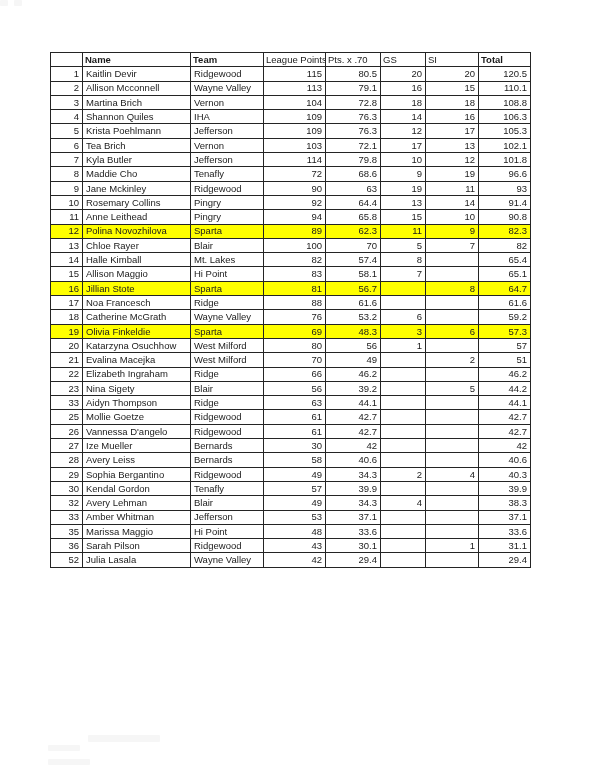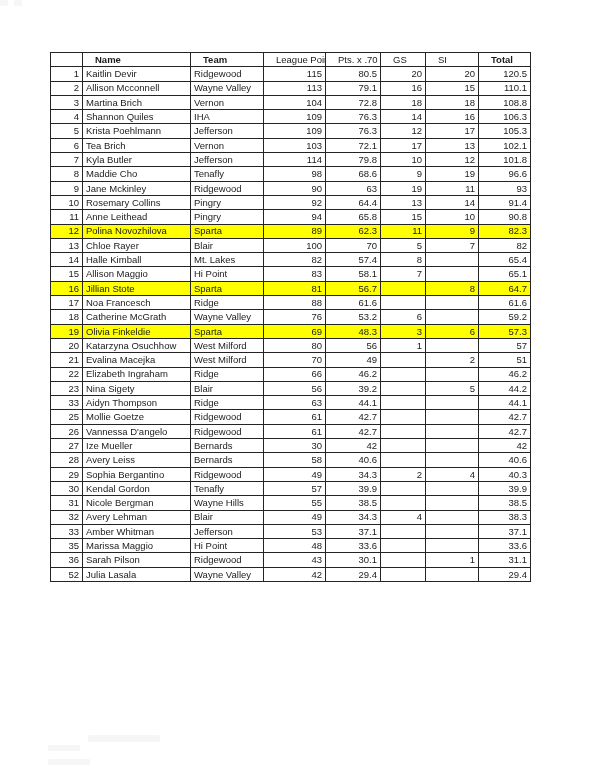--- a/index.html
+++ b/index.html
@@ -32,21 +32,21 @@
     border: 1px solid #242424;
     height: 13.3px;
     padding: 0 2px;
     overflow: hidden;
     white-space: nowrap;
     vertical-align: middle;
   }
   .rankings-table th {
     text-align: left;
     font-weight: normal;
-    padding-left: 12px;
+    padding-left: 2px;
   }
   .rankings-table th.bold {
     font-weight: bold;
   }
   .rankings-table td.num {
     text-align: right;
     padding-right: 3px;
   }
   .rankings-table td.txt {
     text-align: left;
@@ -163,21 +163,21 @@
         <td class="num">114</td>
         <td class="num">79.8</td>
         <td class="num">10</td>
         <td class="num">12</td>
         <td class="num">101.8</td>
       </tr>
       <tr>
         <td class="num">8</td>
         <td class="txt">Maddie Cho</td>
         <td class="txt">Tenafly</td>
-        <td class="num">98</td>
+        <td class="num">72</td>
         <td class="num">68.6</td>
         <td class="num">9</td>
         <td class="num">19</td>
         <td class="num">96.6</td>
       </tr>
       <tr>
         <td class="num">9</td>
         <td class="txt">Jane Mckinley</td>
         <td class="txt">Ridgewood</td>
         <td class="num">90</td>
@@ -390,30 +390,20 @@
         <td class="num">30</td>
         <td class="txt">Kendal Gordon</td>
         <td class="txt">Tenafly</td>
         <td class="num">57</td>
         <td class="num">39.9</td>
         <td class="num"></td>
         <td class="num"></td>
         <td class="num">39.9</td>
       </tr>
       <tr>
-        <td class="num">31</td>
-        <td class="txt">Nicole Bergman</td>
-        <td class="txt">Wayne Hills</td>
-        <td class="num">55</td>
-        <td class="num">38.5</td>
-        <td class="num"></td>
-        <td class="num"></td>
-        <td class="num">38.5</td>
-      </tr>
-      <tr>
         <td class="num">32</td>
         <td class="txt">Avery Lehman</td>
         <td class="txt">Blair</td>
         <td class="num">49</td>
         <td class="num">34.3</td>
         <td class="num">4</td>
         <td class="num"></td>
         <td class="num">38.3</td>
       </tr>
       <tr>

